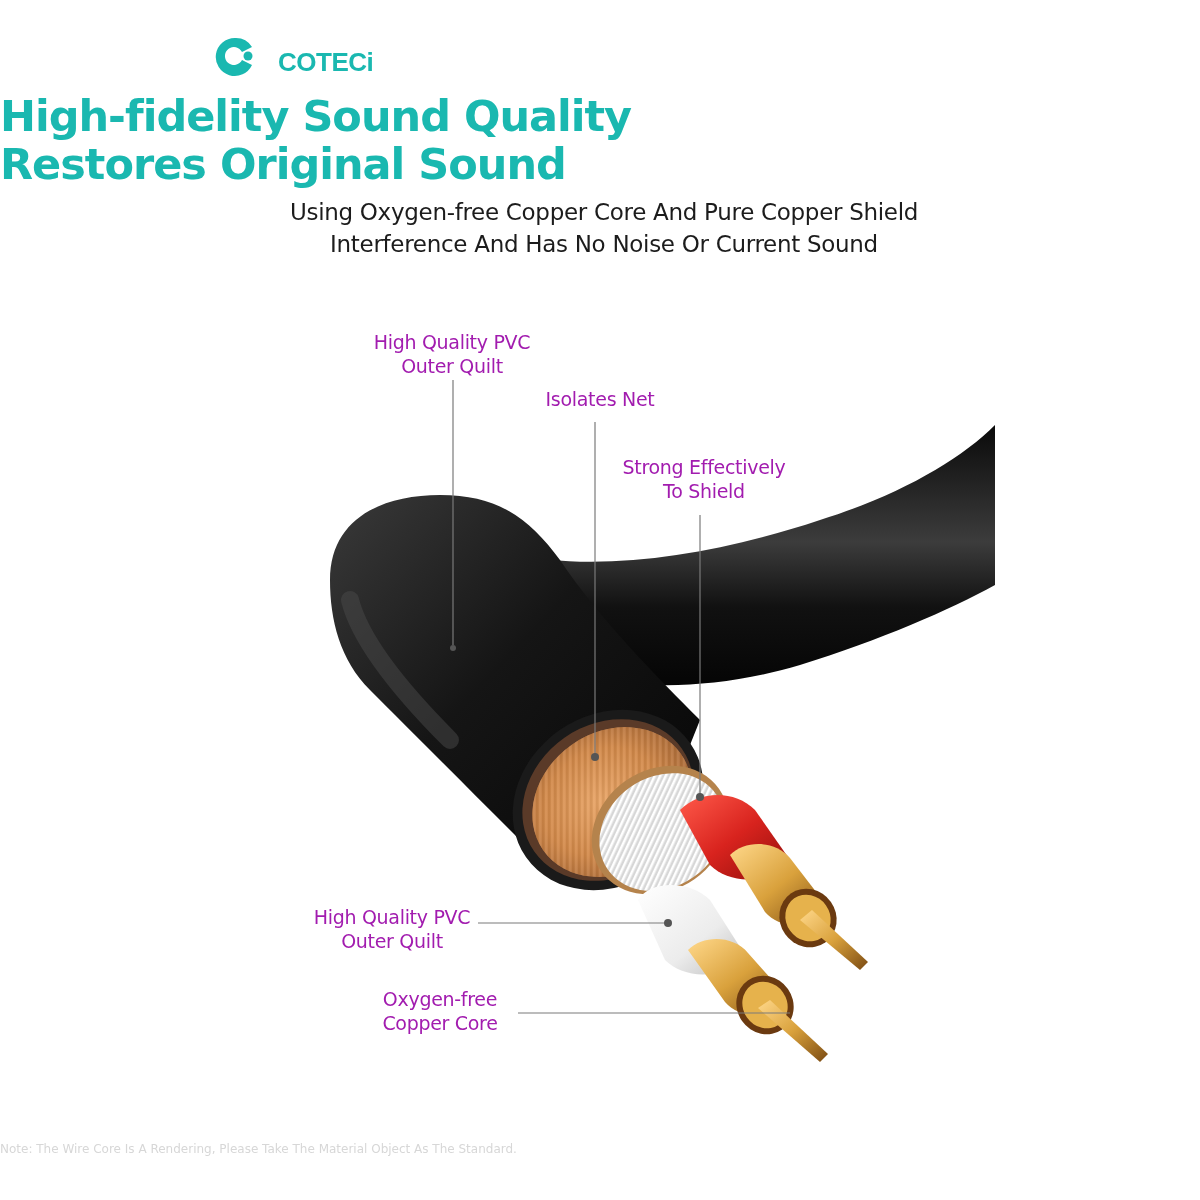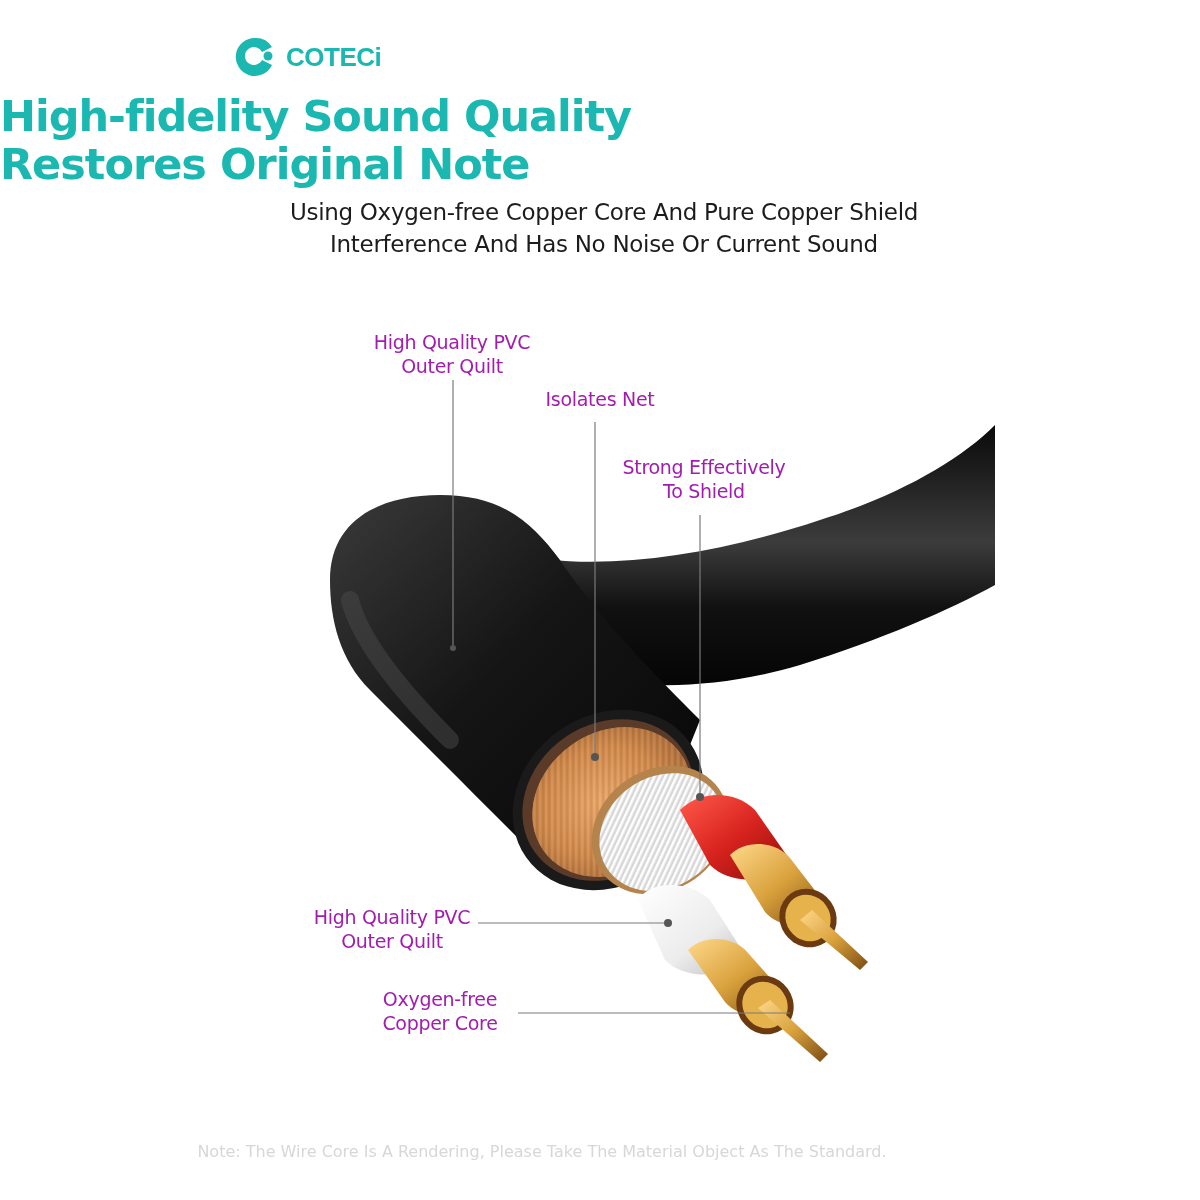--- a/index.html
+++ b/index.html
@@ -1,44 +1,44 @@
 <!DOCTYPE html>
 <html><head>
 <meta charset="utf-8">
 <style>
   html, body { margin:0; padding:0; background:#ffffff; }
   body { width:1200px; height:1200px; position:relative; overflow:hidden; font-family:"DejaVu Sans", sans-serif; }
   .abs { position:absolute; }
-  .logo { left:234px; top:36px; display:flex; align-items:center; gap:10px; }
+  .logo { left:214px; top:36px; display:flex; align-items:flex-end; gap:22px; }
   .logo-mark { width:42px; height:42px; position:relative; }
   .logo-text { font-family:"Liberation Sans", sans-serif; font-weight:bold; font-size:26px; color:#1ab8b0; letter-spacing:-0.5px; }
   .title { left:0; width:1200px; text-align:left; color:#1ab8b0; font-family:"DejaVu Sans", sans-serif; font-weight:bold; font-size:43px; line-height:46px; letter-spacing:-1px; }
   .t1 { top:93px; }
   .t2 { top:141px; }
   .subtitle { left:0; width:1200px; top:196px; text-align:center; color:#1c1c1c; font-family:"DejaVu Sans", sans-serif; font-size:23px; line-height:32px; letter-spacing:-0.3px; }
   .subtitle div { white-space:nowrap;padding-left:8px; }
   .callout { color:#a21caf; font-family:"DejaVu Sans", sans-serif; font-size:19px; line-height:24px; text-align:center; white-space:nowrap; letter-spacing:-0.3px; }
-  .note { left:0; width:1084px; top:1142px; text-align:center; color:#d7d7d7; font-size:16px; font-family:"DejaVu Sans", sans-serif; }
+  .note { left:0; width:1084px; top:1142px; text-align:left; color:#d7d7d7; font-size:12px; font-family:"DejaVu Sans", sans-serif; }
   svg.art { position:absolute; left:0; top:0; }
 </style>
 </head>
 <body>
 
 <div class="abs logo">
   <div class="logo-mark">
     <svg width="42" height="42" viewBox="0 0 42 42">
       <path d="M21 2 A19 19 0 1 0 38 29 L28 24 A9 9 0 1 1 28 16 L38 11 A19 19 0 0 0 21 2 Z" fill="#1ab8b0"></path>
       <circle cx="34" cy="20" r="4.5" fill="#1ab8b0"></circle>
     </svg>
   </div>
   <span class="logo-text">COTECi</span>
 </div>
 
 <div class="abs title t1">High-fidelity Sound Quality</div>
-<div class="abs title t2">Restores Original Note</div>
+<div class="abs title t2">Restores Original Sound</div>
 
 <div class="abs subtitle">
   <div>Using Oxygen-free Copper Core And Pure Copper Shield</div>
   <div>Interference And Has No Noise Or Current Sound</div>
 </div>
 
 <svg class="art" width="1200" height="1200" viewBox="0 0 1200 1200">
   <defs>
     <linearGradient id="jacketG" x1="0" y1="0" x2="1" y2="1">
       <stop offset="0" stop-color="#3a3a3a"></stop>

